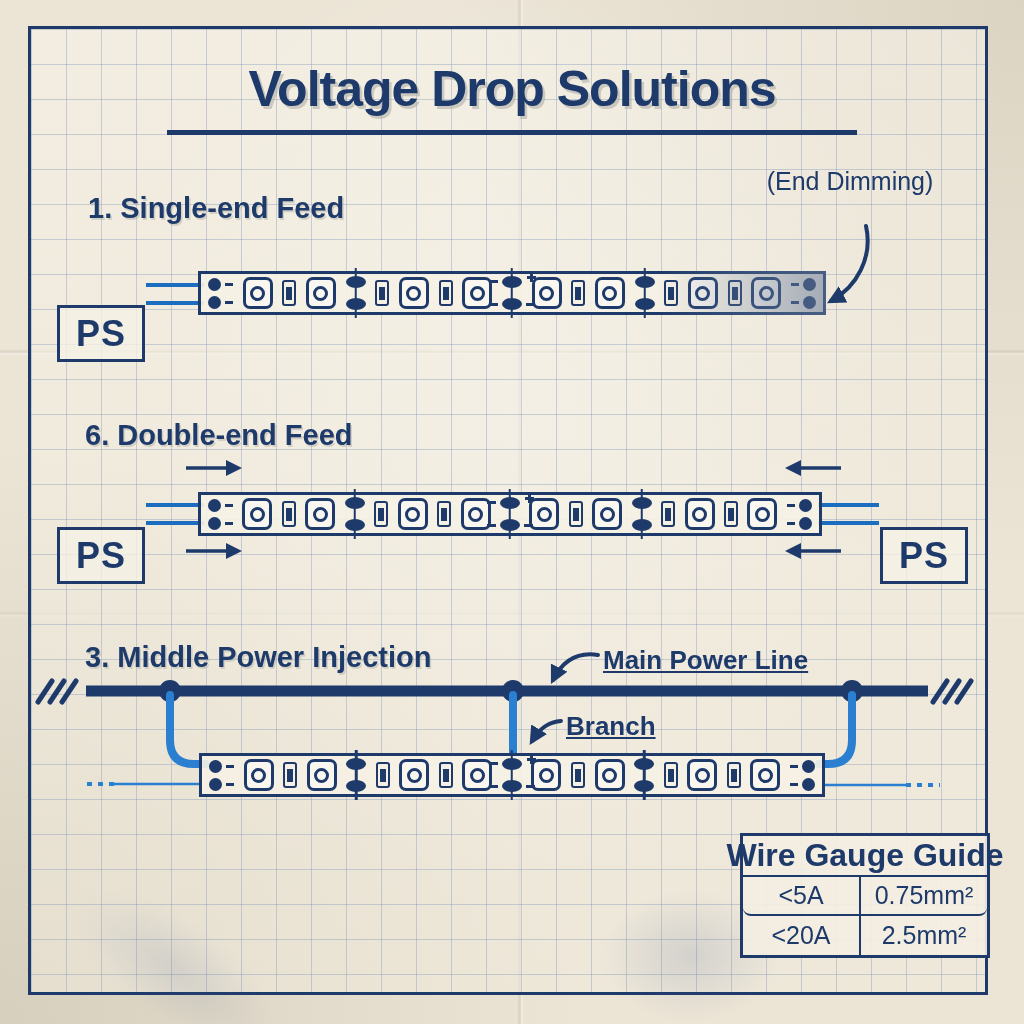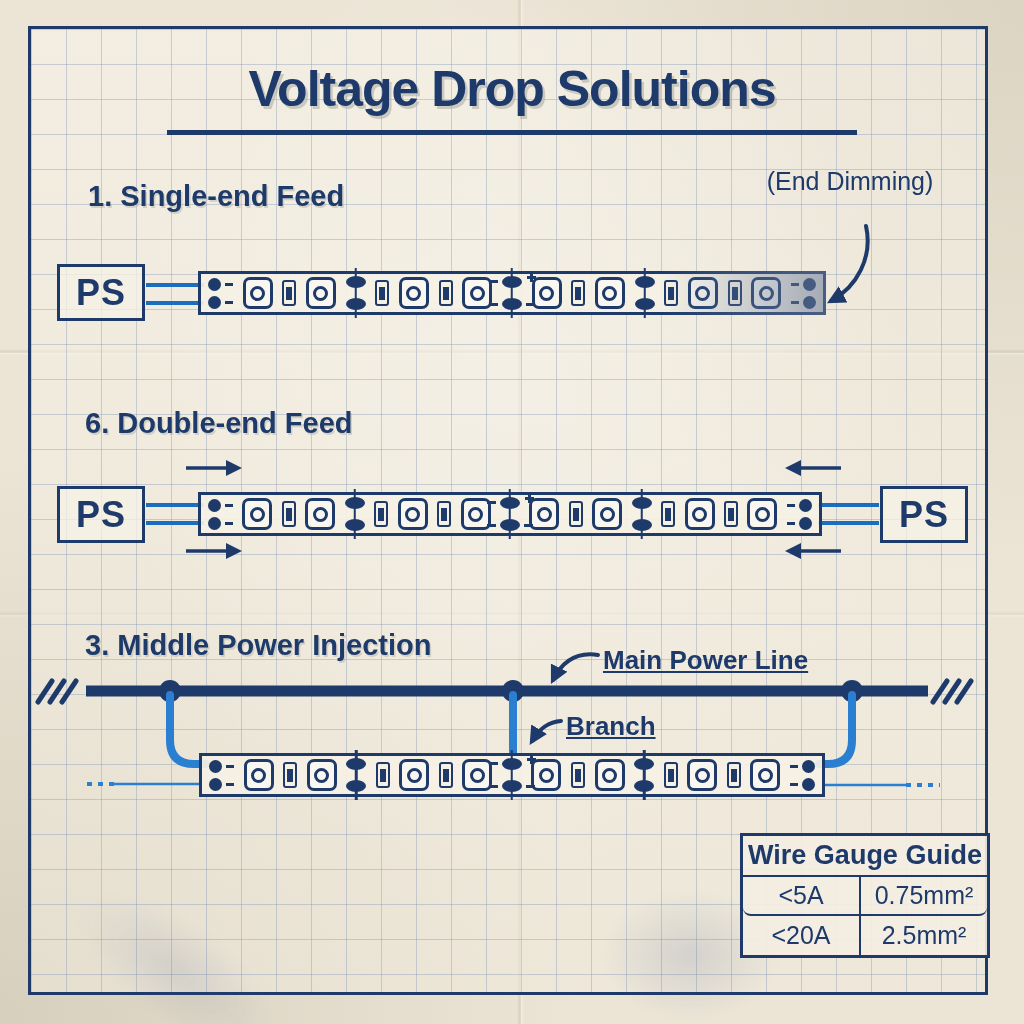--- a/index.html
+++ b/index.html
@@ -45,32 +45,33 @@
     left:82px;top:60px;width:860px;text-align:center;
     font-size:50px;font-weight:bold;letter-spacing:-1px;
     text-shadow:2.5px 3px 0 rgba(175,175,168,.6);
     white-space:nowrap;
   }
   .title-underline{left:167px;top:130px;width:690px;height:4.5px;background:var(--navy);}
   .sec-heading{
     font-size:29px;font-weight:bold;
     text-shadow:1.5px 2px 0 rgba(180,180,172,.5);
     white-space:nowrap;
+    margin-top:12px;
   }
   .annotation{left:726px;top:166px;width:248px;text-align:center;line-height:1.25;}
   .annotation .cn{font-size:26px;font-weight:600;}
   .annotation .en{font-size:25px;font-weight:500;}
   .diagram-label{font-size:26px;font-weight:600;white-space:nowrap;text-decoration:underline;}
 
   
   .ps-box{
     width:88px;height:57px;border:3.5px solid var(--navy);
     background:rgba(246,241,230,.75);
     display:flex;align-items:center;justify-content:center;
-    font-size:36px;font-weight:600;letter-spacing:1px;
+    font-size:36px;font-weight:600;letter-spacing:1px;margin-top:41px;
   }
 
   
   .led-strip{
     height:44px;border:3px solid var(--navy);
     background:rgba(246,241,229,.92);
     display:flex;align-items:center;justify-content:space-between;
     padding:0 7px;z-index:3;
   }
   .led{width:30px;height:32px;border:3px solid var(--navy);border-radius:7px;
@@ -100,21 +101,21 @@
   
   .gauge-table{
     left:740px;top:833px;width:250px;
     border:3px solid var(--navy);
     background:rgba(243,238,226,.92);
     z-index:3;
   }
   .gauge-header{
     height:41px;border-bottom:2.5px solid var(--navy);
     display:flex;align-items:center;justify-content:center;
-    font-size:27px;font-weight:bold;white-space:nowrap;
+    font-size:32px;font-weight:bold;white-space:nowrap;
   }
   .gauge-row{height:39px;display:flex;border-bottom:2.5px solid var(--navy);border-radius:8px;}
   .gauge-row:last-child{border-bottom:none;}
   .gauge-cell{display:flex;align-items:center;justify-content:center;font-size:25px;font-weight:500;}
   .gauge-cell.c1{flex:0 0 118px;border-right:2.5px solid var(--navy);}
   .gauge-cell.c2{flex:1;}
 </style>
 </head>
 <body>
 

